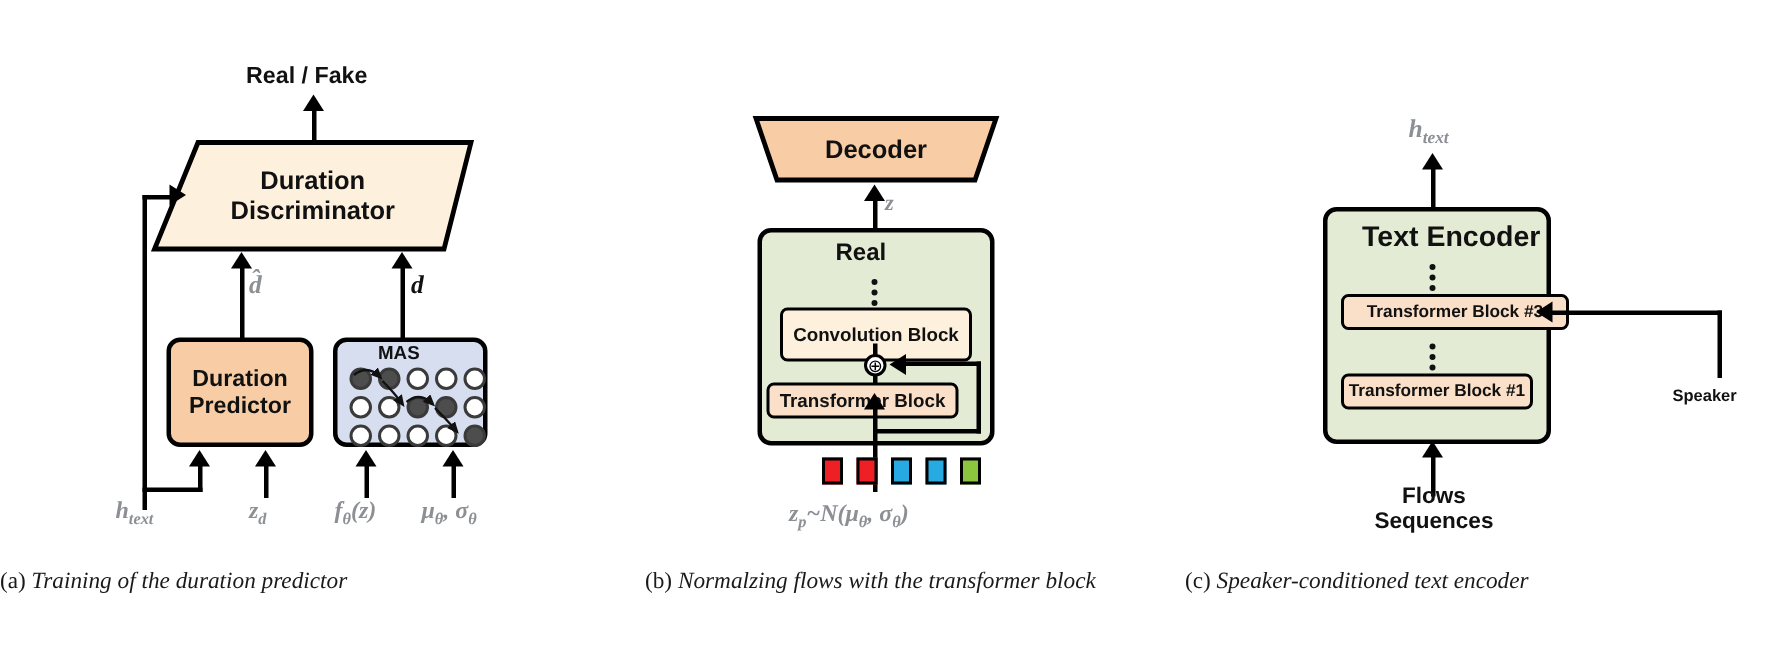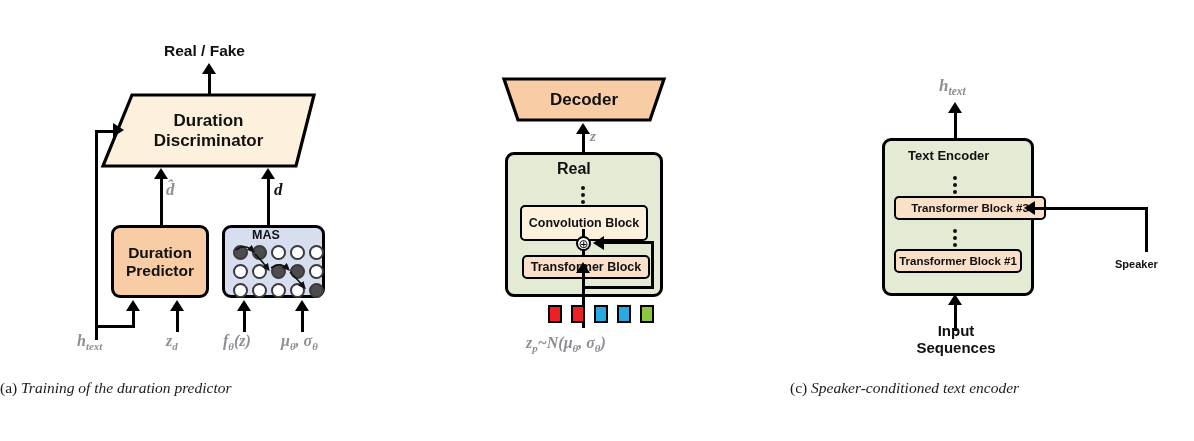--- a/index.html
+++ b/index.html
@@ -206,21 +206,21 @@
   <div class="inner-box" style="left:90px;top:205px;width:128px;height:36px;background:#fdf1dd;font-size:12.5px;">
     <span>Convolution Block</span>
   </div>
 
   <div class="line vline" style="left:152px;top:229px;height:10px;"></div>
   <div class="plus" style="left:146px;top:236px;">
     <span style="font-size:12px;">⊕</span>
   </div>
   <div class="line vline" style="left:152px;top:250px;height:7px;"></div>
 
-  <div class="inner-box" style="left:92px;top:255px;width:128px;height:24px;background:#fadfc9;font-size:12.5px;">
+  <div class="inner-box" style="left:81px;top:255px;width:128px;height:24px;background:#fadfc9;font-size:12.5px;">
     <span>Transformer Block</span>
   </div>
 
   <div class="line hline" style="left:152px;top:286px;width:72px;"></div>
   <div class="line vline" style="left:221px;top:241px;height:48px;"></div>
   <div class="line hline" style="left:172px;top:241px;width:52px;"></div>
   <div class="ar ar-left" style="left:163px;top:236px;"></div>
 
   <div class="line vline" style="left:152px;top:268px;height:60px;"></div>
   <div class="ar ar-up" style="left:146px;top:262px;"></div>
@@ -228,31 +228,35 @@
   <div class="sq-row" style="left:118px;top:305px;">
     <div class="sq" style="background:#ee2024;"></div>
     <div class="sq" style="background:#ee2024;"></div>
     <div class="sq" style="background:#27aae1;"></div>
     <div class="sq" style="background:#27aae1;"></div>
     <div class="sq" style="background:#8cc63e;"></div>
   </div>
 
   <div class="math" style="left:96px;top:334px;font-size:16px;">z<sub>p</sub>~N(μ<sub>θ</sub>, σ<sub>θ</sub>)</div>
 
+  <div class="caption" style="top:378px;left:0;">
+    <span>(b)</span>
+    <span class="it">Normalzing flows with the transformer block</span>
+  </div>
 </div>
 
 <div class="panel" id="panel-c">
 
   <div class="math" style="left:149px;top:76px;font-size:17px;">h<sub>text</sub></div>
 
   <div class="line vline" style="left:164px;top:110px;height:30px;"></div>
   <div class="ar ar-up" style="left:158px;top:102px;"></div>
 
   <div class="box" style="left:92px;top:138px;width:152px;height:158px;background:#e3ebd4;display:block;"></div>
-  <div class="lbl" style="left:118px;top:148px;font-size:13px;">Text Encoder</div>
+  <div class="lbl" style="left:118px;top:148px;font-size:19px;">Text Encoder</div>
 
   <div class="vdots" style="left:163px;top:176px;">
     <i></i>
       <i></i>
       <i></i>
   </div>
 
   <div class="inner-box" style="left:104px;top:196px;width:152px;height:24px;background:#fadfc9;font-size:11.5px;">
     <span>Transformer Block #3</span>
   </div>
@@ -268,21 +272,21 @@
   </div>
 
   <div class="line hline" style="left:243px;top:207px;width:115px;"></div>
   <div class="line vline" style="left:355px;top:207px;height:45px;"></div>
   <div class="ar ar-left" style="left:234px;top:201px;"></div>
   <div class="lbl" style="left:325px;top:258px;font-size:11px;">Speaker</div>
 
   <div class="line vline" style="left:164px;top:303px;height:28px;"></div>
   <div class="ar ar-up" style="left:158px;top:294px;"></div>
   <div class="lbl" style="left:110px;top:322px;font-size:15px;text-align:center;width:112px;white-space:normal;">
-    <span>Input</span><br>
+    <span>Flows</span><br>
     <span>Sequences</span>
   </div>
 
   <div class="caption" style="top:378px;left:0;">
     <span>(c)</span>
     <span class="it">Speaker-conditioned text encoder</span>
   </div>
 </div>
 
 </body></html>

